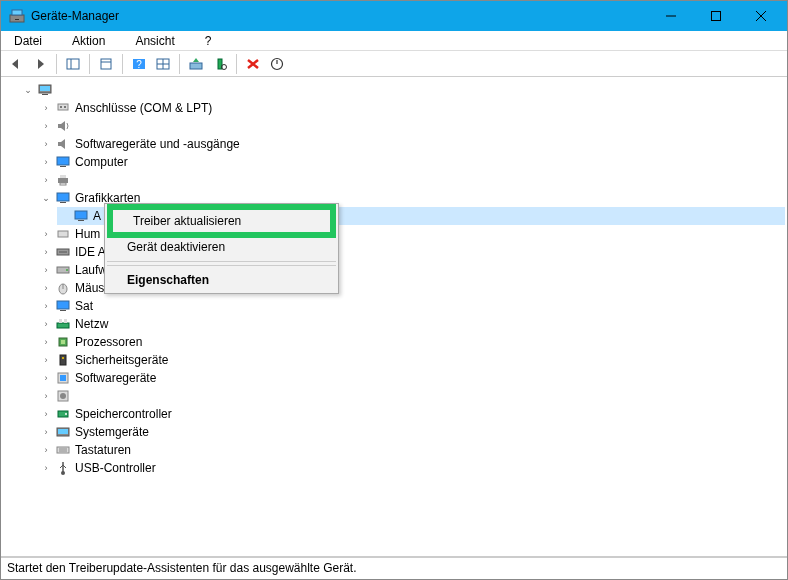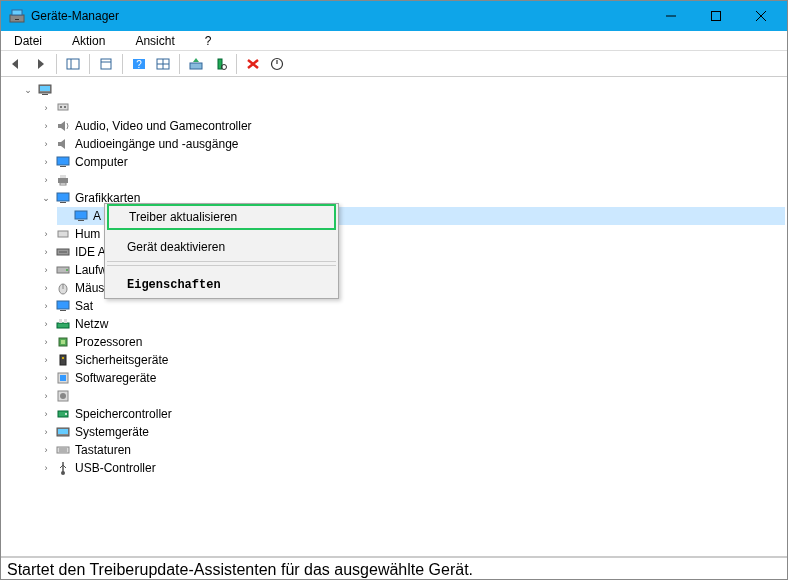--- a/index.html
+++ b/index.html
@@ -16,26 +16,26 @@
 .toolbar .tb { width: 22px; height: 22px; display: flex; align-items: center; justify-content: center; cursor: default; }
 .toolbar .sep { width: 1px; height: 20px; background: #ccc; margin: 0 3px; }
 .content { flex: 1; overflow: auto; padding: 4px 2px; border-bottom: 1px solid #ccc; position: relative; }
 .tree ul { list-style: none; padding-left: 18px; }
 .tree li { position: relative; white-space: nowrap; }
 .row { display: flex; align-items: center; height: 18px; line-height: 18px; cursor: default; }
 .row .tog { width: 14px; height: 14px; margin-right: 2px; display: inline-flex; align-items: center; justify-content: center; color: #666; font-size: 9px; }
 .row .ic { width: 16px; height: 16px; margin-right: 4px; display: inline-flex; align-items: center; justify-content: center; }
 .row.selected { background: #cce8ff; }
 .row.selected .lbl { }
-.status { height: 22px; padding: 3px 6px; border-top: 1px solid #ccc; font-size: 16px; }
+.status { height: 22px; padding: 3px 6px; border-top: 1px solid #ccc; font-size: 12px; }
 .ctx { position: absolute; background: #f2f2f2; border: 1px solid #aaa; box-shadow: 2px 2px 4px rgba(0,0,0,0.2); padding: 2px; font-size: 12px; z-index: 10; }
-.ctx .ci { padding: 4px 18px 4px 20px; cursor: default; position: relative; margin-top: 8px; }
+.ctx .ci { padding: 4px 18px 4px 20px; cursor: default; position: relative; }
 .ctx .csep { height: 1px; background: #ccc; margin: 3px 0; }
-.ctx .bold { font-weight: bold; font-family: Liberation Mono, monospace; }
-.ctx .hl { border: 2px solid #22c55e; margin: -2px 0; }
+.ctx .bold { font-weight: bold; }
+.ctx .hl { border: 6px solid #22c55e; margin: -2px 0; }
 .noexp .tog { visibility: hidden; }
 svg { display: block; }
 </style>
 </head>
 <body>
 
 <div class="window">
 
   <div class="titlebar">
     <span class="icon">
@@ -158,43 +158,43 @@
             <li>
                 <div class="row">
                   <span class="tog">›</span>
                   <span class="ic">
                     <svg width="16" height="16">
                       <rect x="3" y="4" width="10" height="6" fill="#ddd" stroke="#888"></rect>
                       <circle cx="6" cy="7" r="1" fill="#555"></circle>
                       <circle cx="10" cy="7" r="1" fill="#555"></circle>
                     </svg>
                   </span>
+                  <span class="lbl">Anschlüsse (COM &amp; LPT)</span>
                 </div>
               </li>
             <li>
                 <div class="row">
                   <span class="tog">›</span>
                   <span class="ic">
                     <svg width="16" height="16">
                       <path d="M3 6 L6 6 L10 3 L10 13 L6 10 L3 10 Z" fill="#888"></path>
                       <path d="M12 5 Q14 8 12 11" fill="none" stroke="#888"></path>
                     </svg>
                   </span>
-                  <span class="lbl">Audio, Video und Gamecontroller</span>
                 </div>
               </li>
             <li>
                 <div class="row">
                   <span class="tog">›</span>
                   <span class="ic">
                     <svg width="16" height="16">
                       <path d="M3 6 L6 6 L10 3 L10 13 L6 10 L3 10 Z" fill="#888"></path>
                     </svg>
                   </span>
-                  <span class="lbl">Audioeingänge und -ausgänge</span>
+                  <span class="lbl">Softwaregeräte und -ausgänge</span>
                 </div>
               </li>
             <li>
                 <div class="row">
                   <span class="tog">›</span>
                   <span class="ic">
                     <svg width="16" height="16">
                       <rect x="2" y="3" width="12" height="8" fill="#39f" stroke="#369"></rect>
                       <rect x="5" y="12" width="6" height="1" fill="#555"></rect>
                     </svg>

